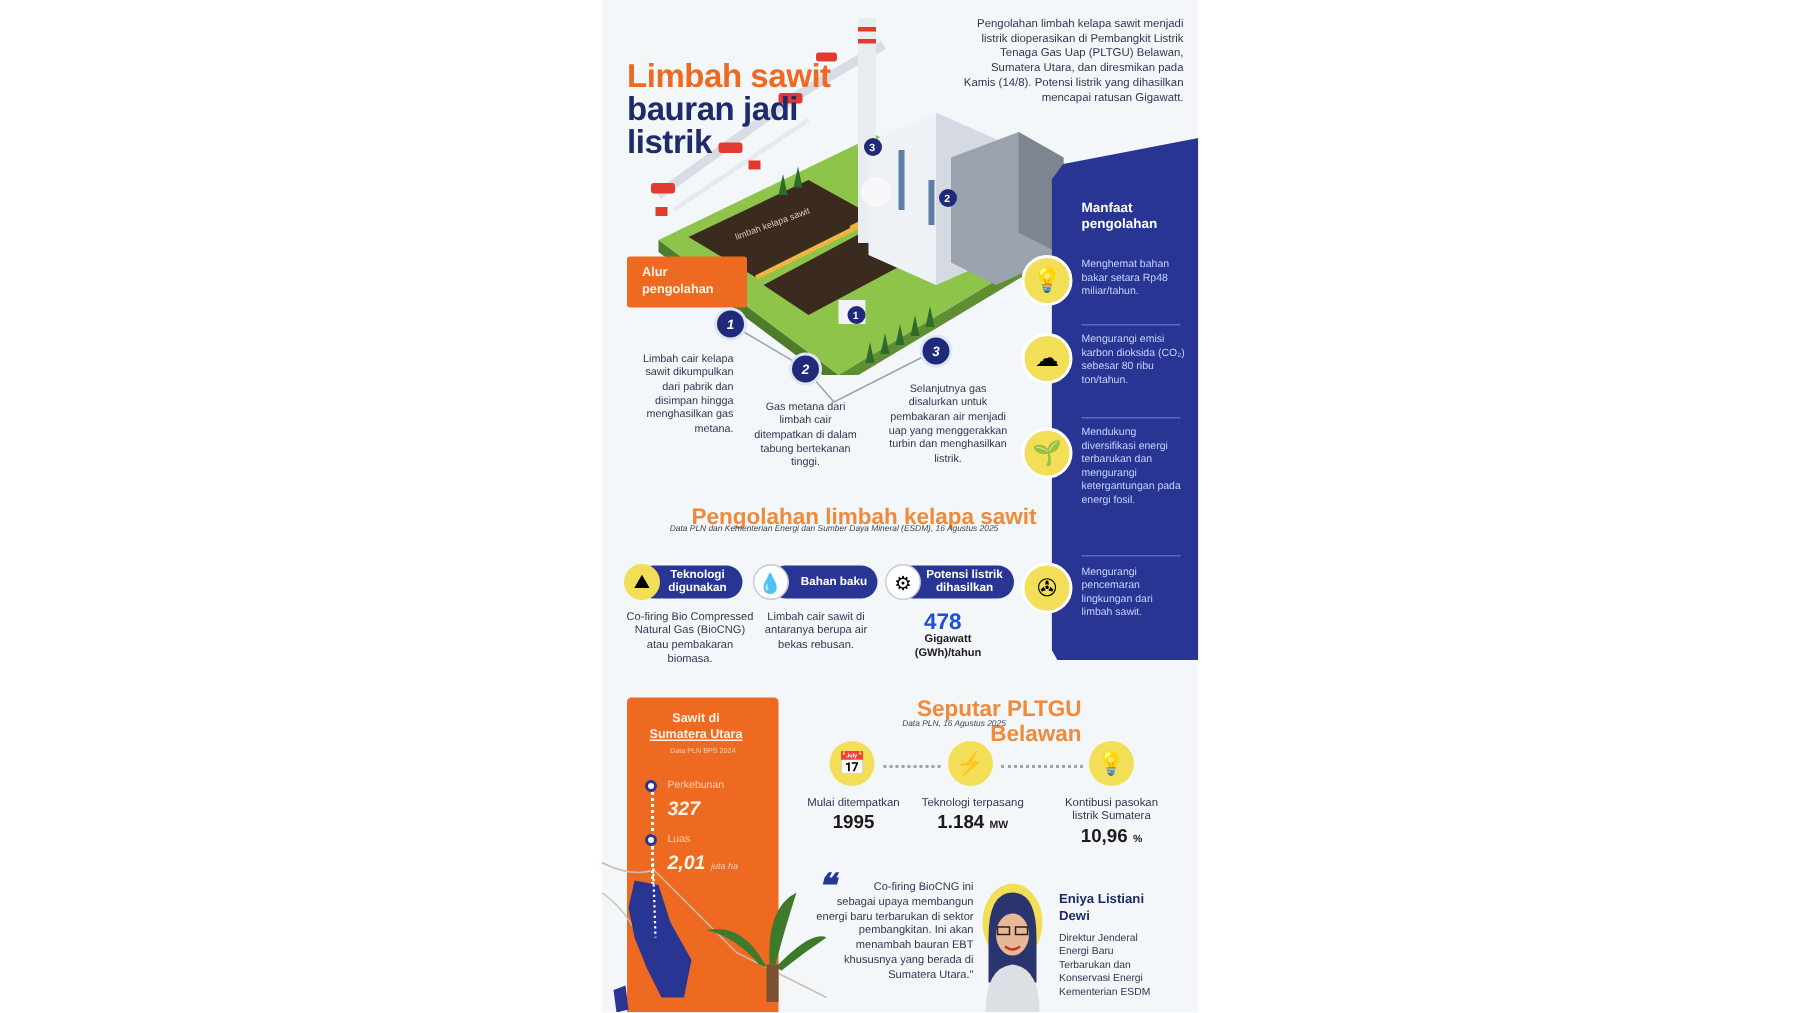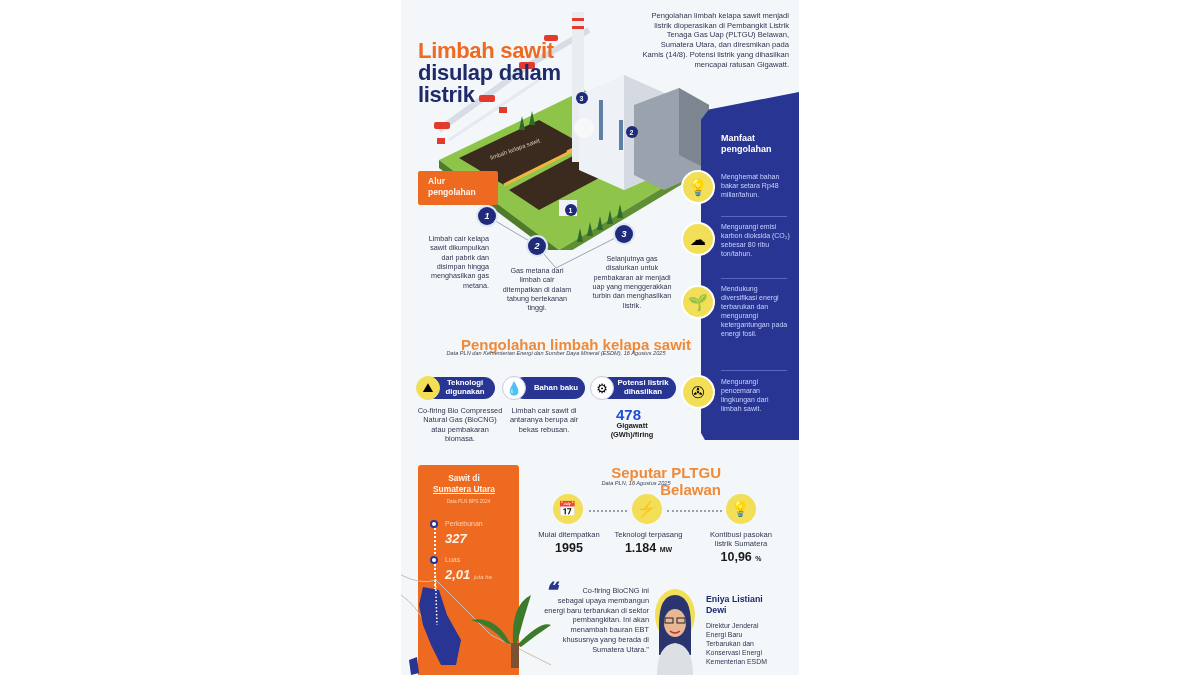--- a/index.html
+++ b/index.html
@@ -159,21 +159,21 @@
         <text x="160.5" y="90.5">3</text>
       <circle cx="213" cy="122" r="6" fill="#1f2a7a"></circle>
         <text x="210.5" y="124.5">2</text>
       <circle cx="152" cy="200" r="6" fill="#1f2a7a"></circle>
         <text x="149.5" y="202.5">1</text>
     </g>
   </svg>
 
   <div class="title">
     <div class="t1">Limbah sawit</div>
-    <div class="t2">disulap dalam</div>
+    <div class="t2">bauran jadi</div>
     <div class="t3">listrik</div>
   </div>
 
   <div class="intro">Pengolahan limbah kelapa sawit menjadi listrik dioperasikan di Pembangkit Listrik Tenaga Gas Uap (PLTGU) Belawan, Sumatera Utara, dan diresmikan pada Kamis (14/8). Potensi listrik yang dihasilkan mencapai ratusan Gigawatt.</div>
 
   <div class="alur">
     <div>Alur</div>
     <div>pengolahan</div>
   </div>
 
@@ -232,21 +232,21 @@
       <div>dihasilkan</div>
     </div>
   </div>
   <div class="pill-icon" style="left:189px;top:376px">⚙</div>
 
   <div class="pill-text" style="left:15px;top:406px;width:88px">Co-firing Bio Compressed Natural Gas (BioCNG) atau pembakaran biomasa.</div>
   <div class="pill-text" style="left:104px;top:406px;width:78px">Limbah cair sawit di antaranya berupa air bekas rebusan.</div>
   <div class="big478">478</div>
   <div class="gw">
     <div>Gigawatt</div>
-    <div>(GWh)/firing</div>
+    <div>(GWh)/tahun</div>
   </div>
 
   <div class="sawit"></div>
   <div class="sawit-title">
     <div>Sawit di</div>
     <div class="u">Sumatera Utara</div>
   </div>
   <div class="sawit-src">Data PLN BPS 2024</div>
   <div class="dotline"></div>
   <div class="dot" style="left:29px;top:520px"></div>

